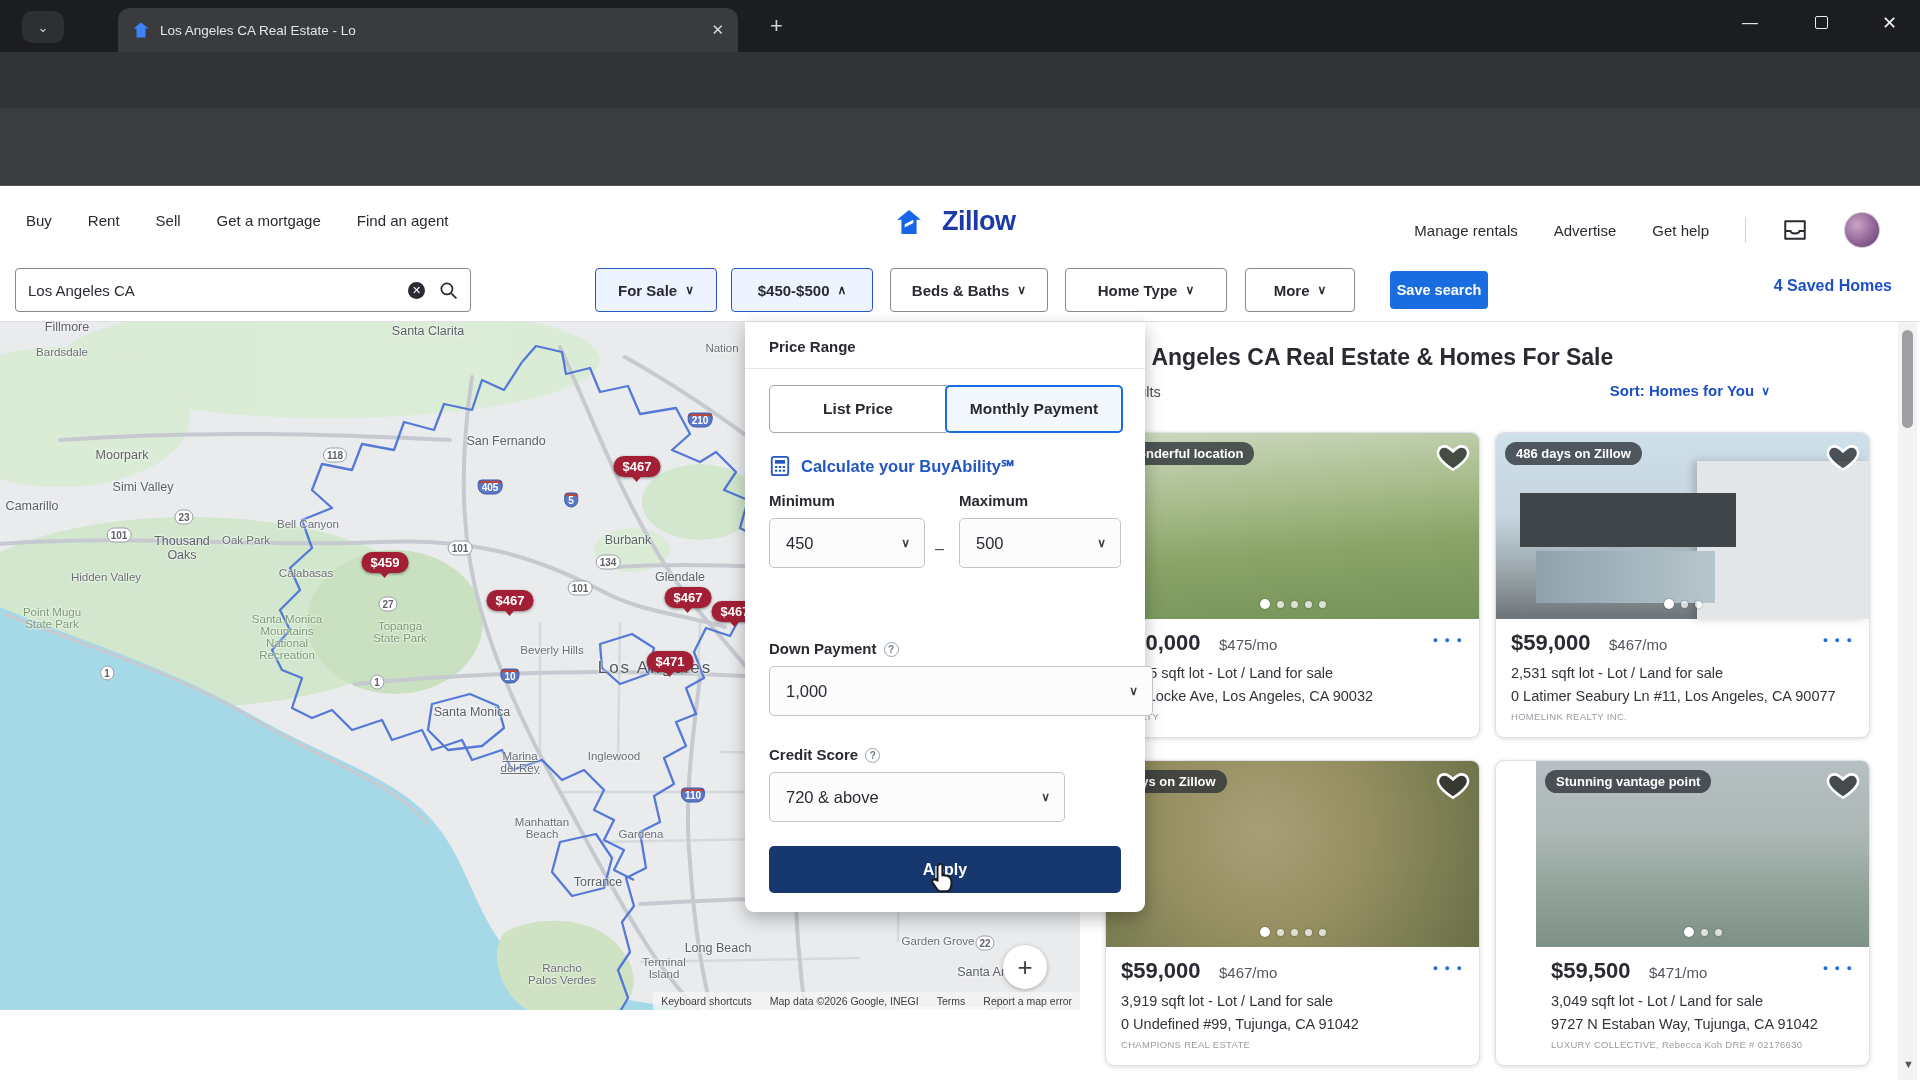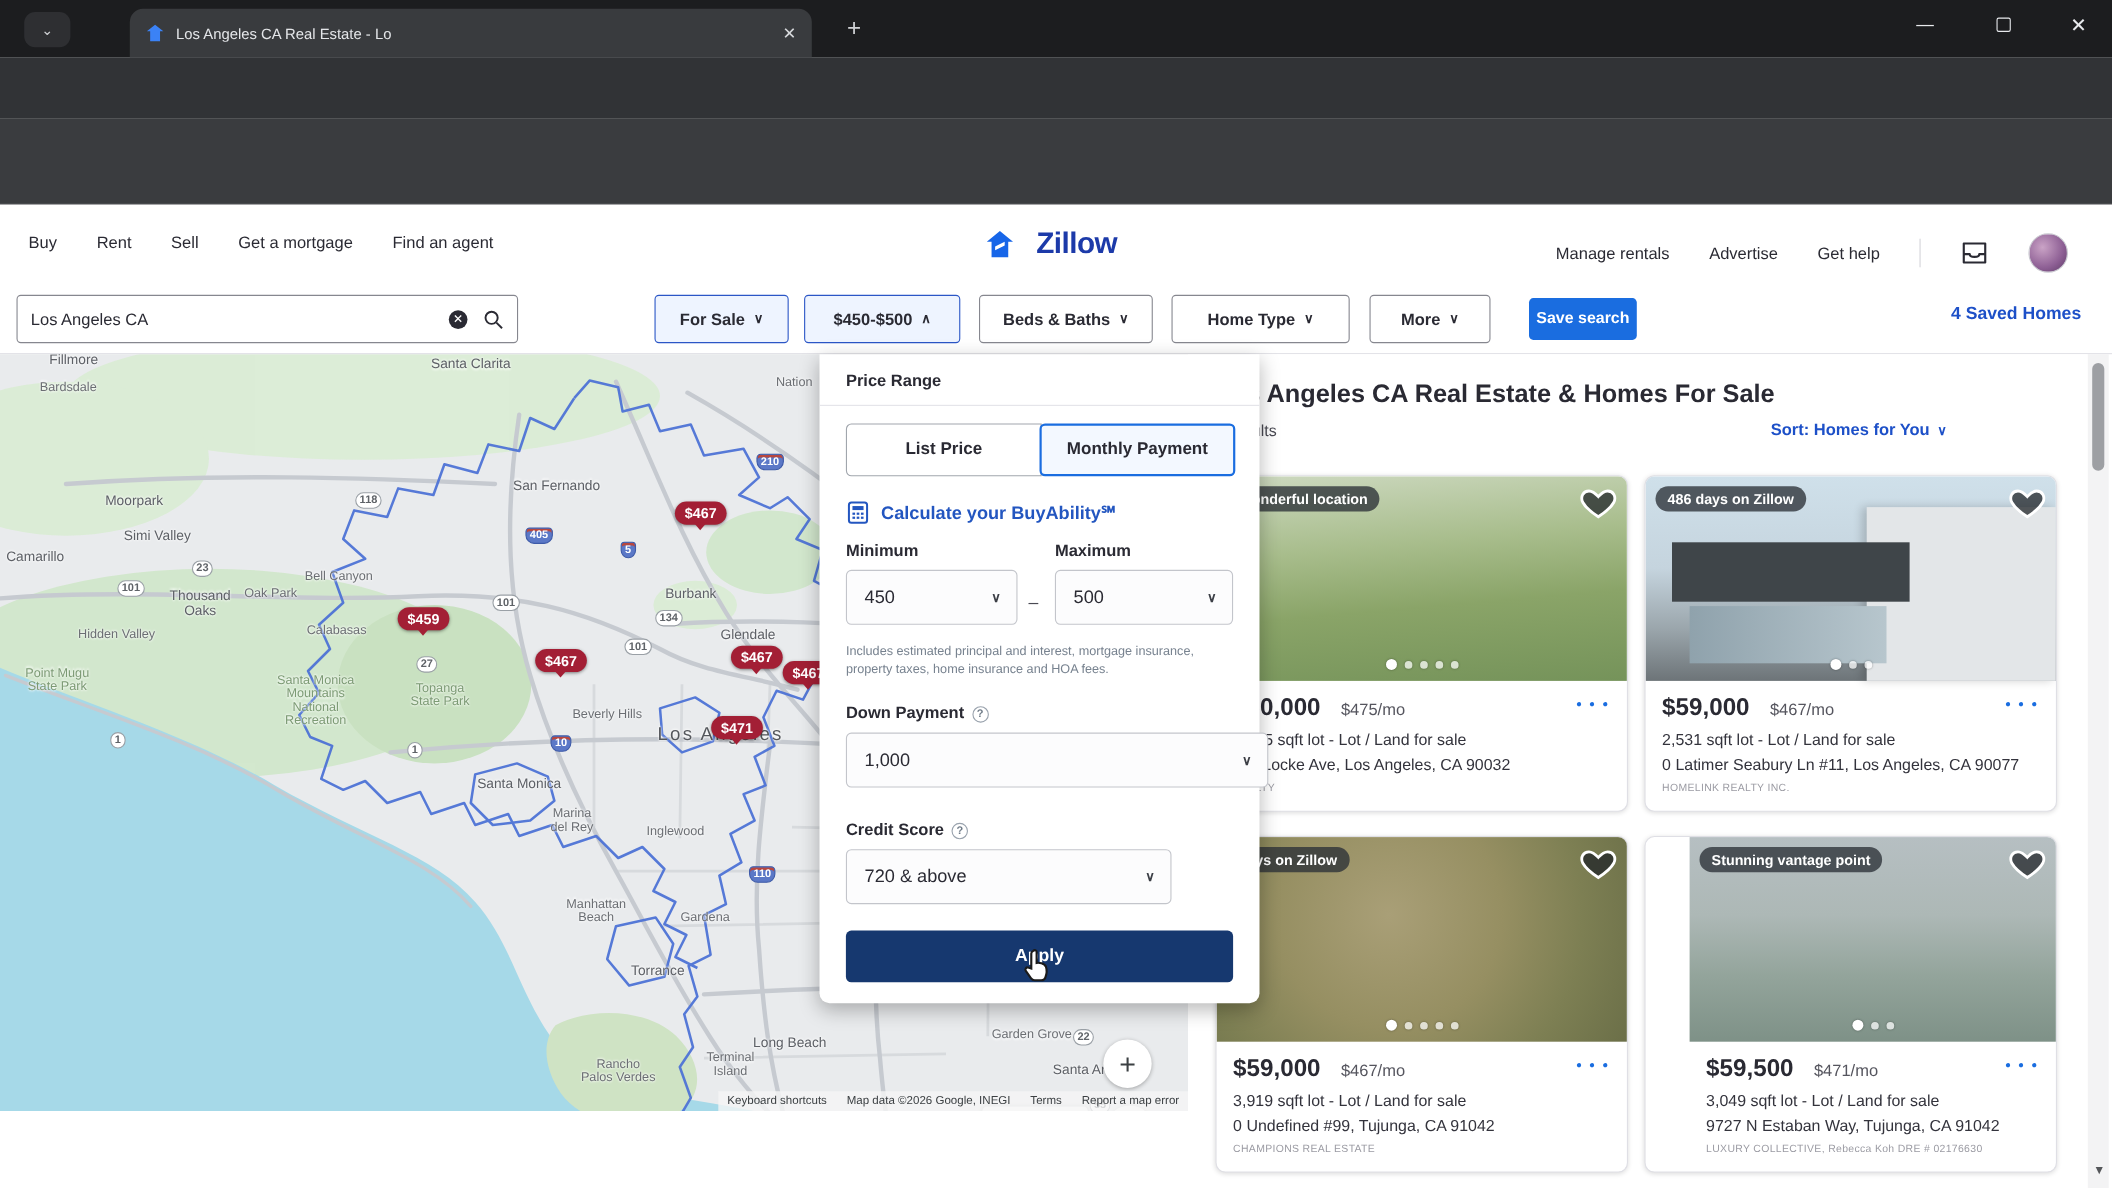--- a/index.html
+++ b/index.html
@@ -315,21 +315,21 @@
 National
 Recreation</div>
         <div class="mlabel park" style="left: 400px; top: 310px;">Topanga
 State Park</div>
         <div class="mlabel" style="left: 506px; top: 119px;">San Fernando</div>
         <div class="mlabel" style="left: 628px; top: 218px;">Burbank</div>
         <div class="mlabel" style="left: 680px; top: 255px;">Glendale</div>
         <div class="mlabel sm" style="left: 552px; top: 328px;">Beverly Hills</div>
         <div class="mlabel big" style="left: 655px; top: 346px;">Los Angeles</div>
         <div class="mlabel" style="left: 472px; top: 390px;">Santa Monica</div>
-        <div class="mlabel sm" style="left: 520px; top: 424px;">Marina
+        <div class="mlabel sm" style="left: 520px; top: 440px; text-decoration: underline;">Marina
 del Rey</div>
         <div class="mlabel sm" style="left: 614px; top: 434px;">Inglewood</div>
         <div class="mlabel sm" style="left: 542px; top: 506px;">Manhattan
 Beach</div>
         <div class="mlabel sm" style="left: 641px; top: 512px;">Gardena</div>
         <div class="mlabel" style="left: 598px; top: 560px;">Torrance</div>
         <div class="mlabel sm" style="left: 562px; top: 652px;">Rancho
 Palos Verdes</div>
         <div class="mlabel" style="left: 718px; top: 626px;">Long Beach</div>
         <div class="mlabel sm" style="left: 664px; top: 646px;">Terminal
@@ -517,21 +517,20 @@
     <div class="pp-label" style="left:214px;top:170px;">Maximum</div>
     <div class="pp-select" style="left:24px;top:196px;width:156px;">
       <span>450</span>
       <span class="chev">∨</span>
     </div>
     <div id="pp-dash">–</div>
     <div class="pp-select" style="left:214px;top:196px;width:162px;">
       <span>500</span>
       <span class="chev">∨</span>
     </div>
-    <div id="pp-note">Includes estimated principal and interest, mortgage insurance, property taxes, home insurance and HOA fees.</div>
     <div class="pp-label" style="left:24px;top:318px;"><span>Down Payment</span><span class="help">?</span></div>
     <div class="pp-select" style="left:24px;top:344px;width:384px;">
       <span>1,000</span>
       <span class="chev">∨</span>
     </div>
     <div class="pp-label" style="left:24px;top:424px;"><span>Credit Score</span><span class="help">?</span></div>
     <div class="pp-select" style="left:24px;top:450px;width:296px;">
       <span>720 &amp; above</span>
       <span class="chev">∨</span>
     </div>

